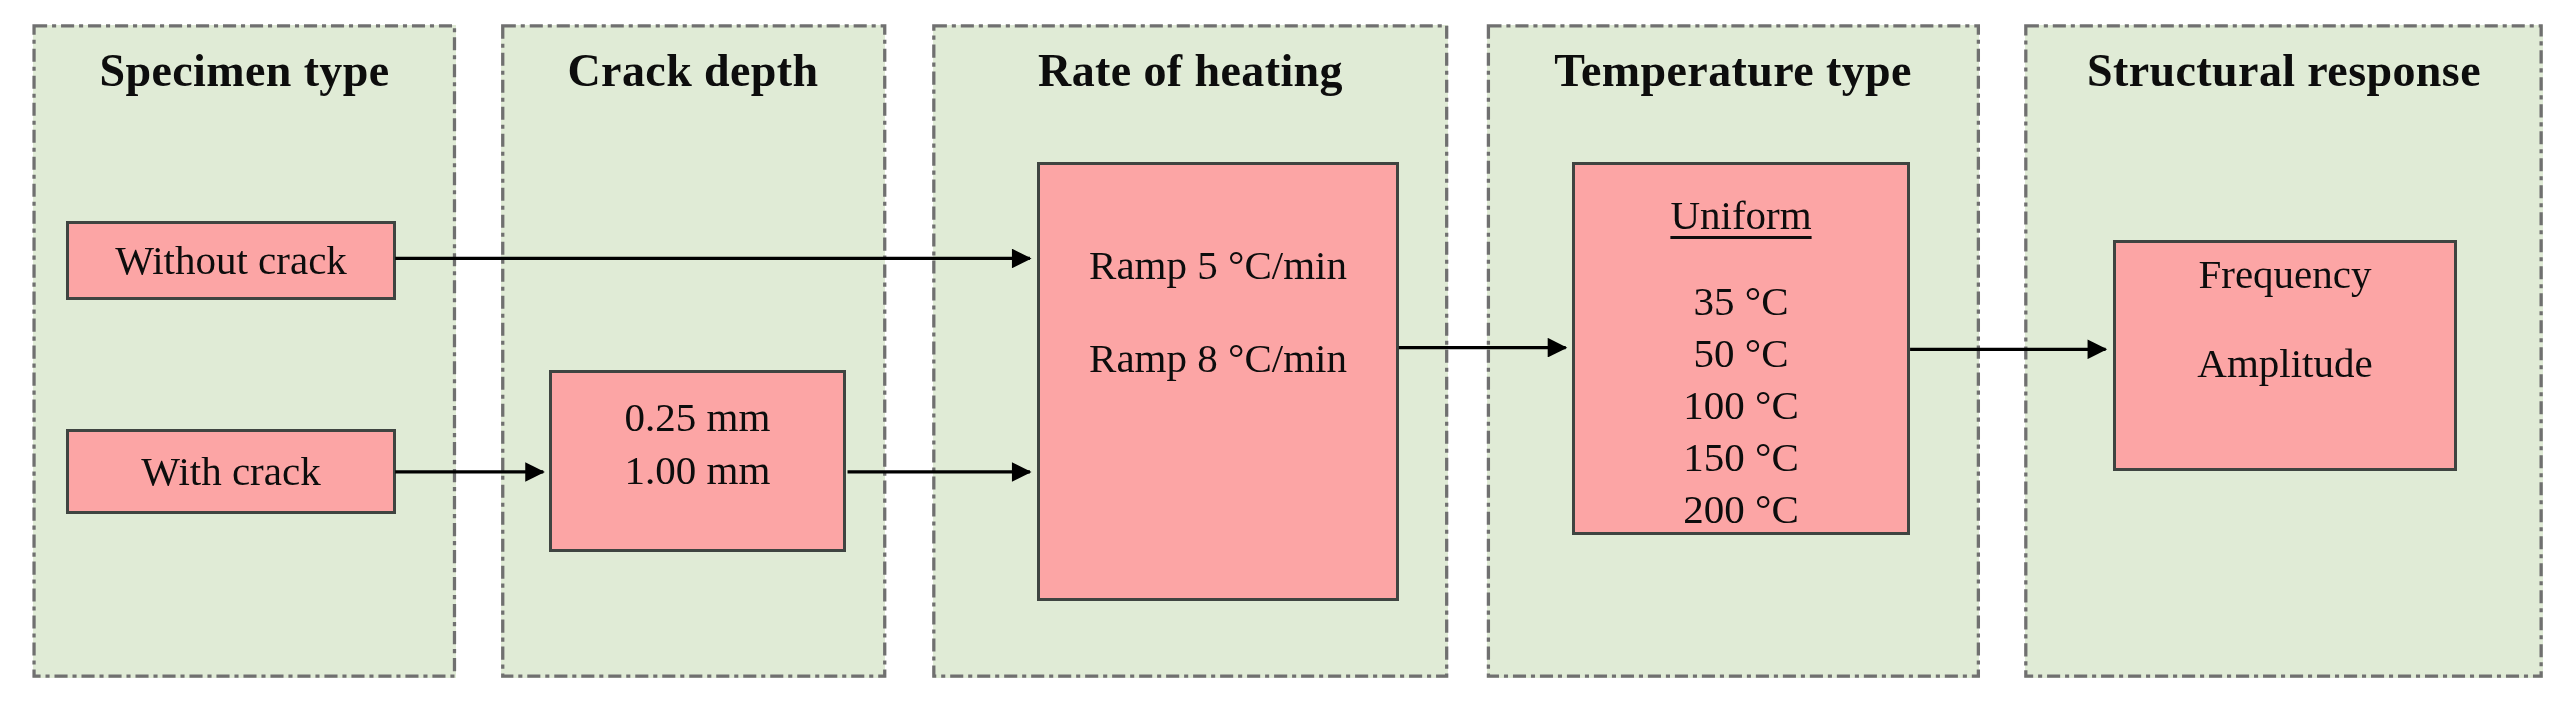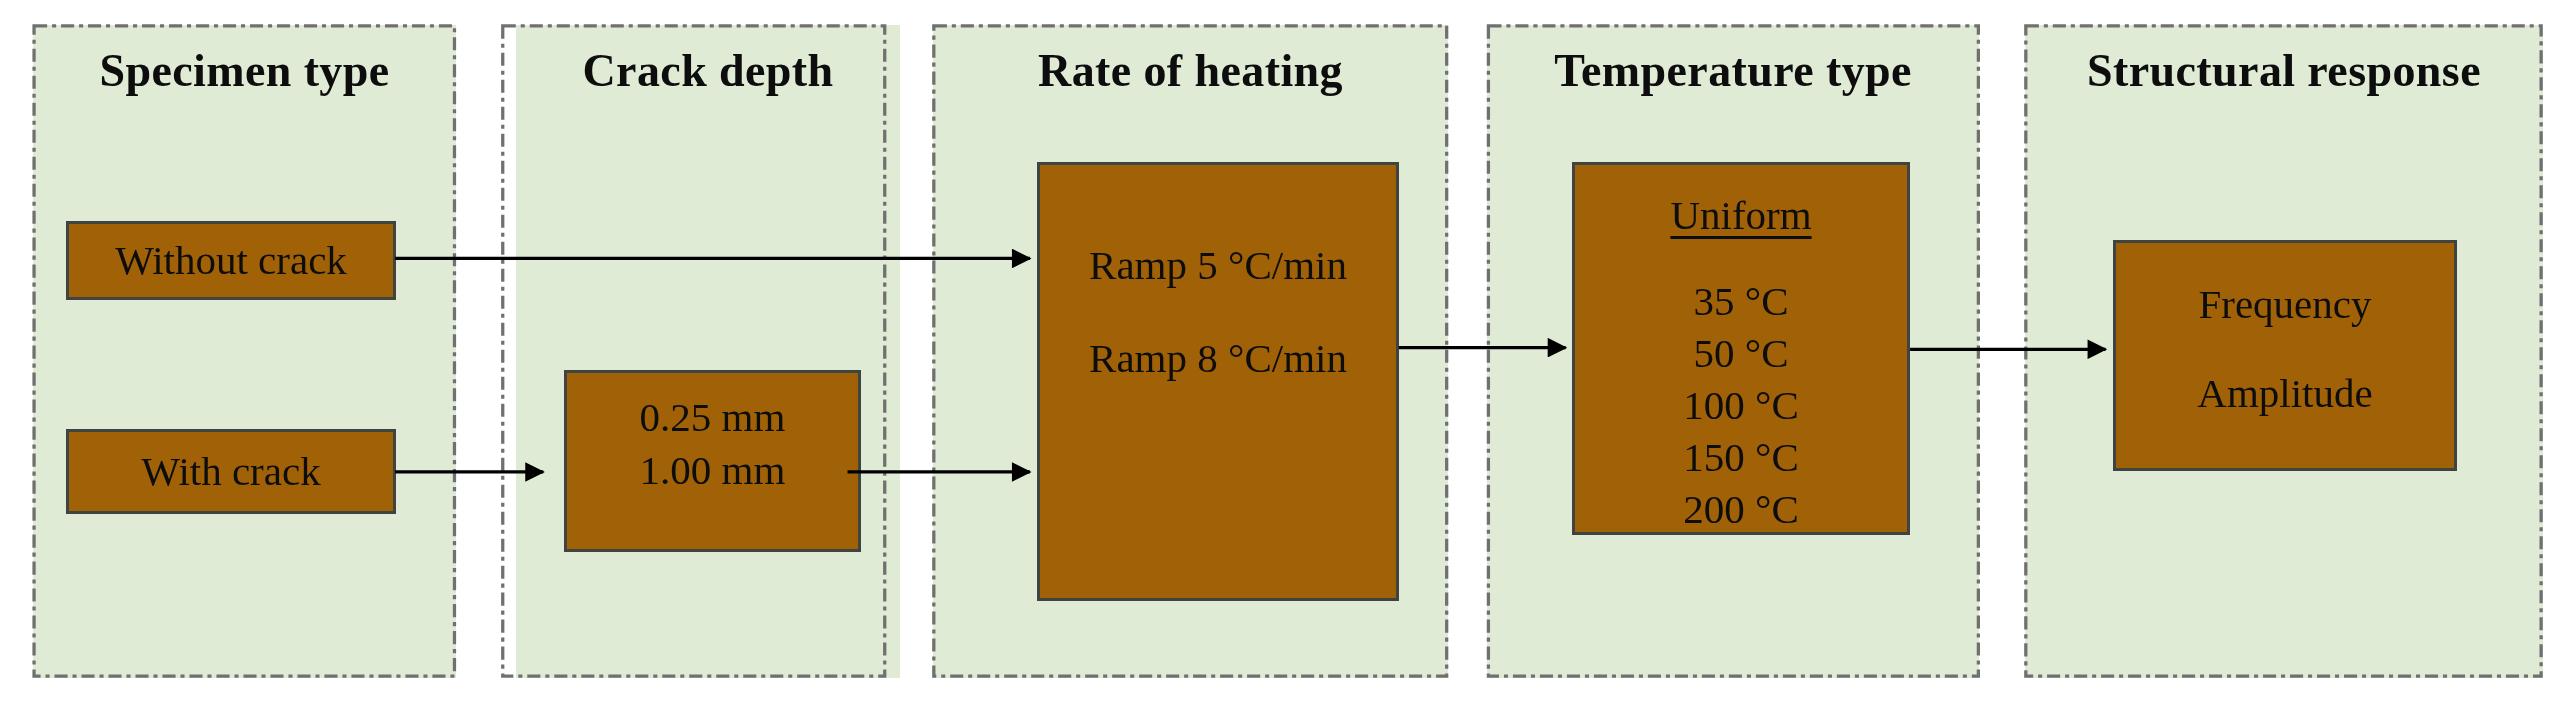--- a/index.html
+++ b/index.html
@@ -22,21 +22,21 @@
     padding-top:23px;
     text-align:center;
     font-size:46px;
     line-height:46px;
     font-weight:700;
     letter-spacing:0.4px;
   }
   .box{
     position:absolute;
     box-sizing:border-box;
-    background:#a16207;
+    background:#fca5a5;
     border:3.3px solid #3f4441;
     display:flex;
     flex-direction:column;
     align-items:center;
     font-size:41px;
   }
   .box.center-one{justify-content:center;}
   .line{white-space:pre;}
   
   .box-crack-values{padding-top:18px;}
@@ -45,21 +45,21 @@
   .box-rates .line{line-height:93px;}
   .box-temps{padding-top:24.5px;}
   .box-temps .uniform-heading{
     line-height:46px;
     margin-bottom:34px;
     text-decoration:underline;
     text-underline-offset:6.5px;
     text-decoration-thickness:2.5px;
   }
   .box-temps .line{line-height:52px;}
-  .box-responses{padding-top:38px;row-gap:43px;}
+  .box-responses{padding-top:8px;row-gap:43px;}
   .box-responses .line{line-height:46px;}
   .overlay{
     position:absolute;
     left:0;top:0;
     width:2576px;height:710px;
     pointer-events:none;
   }
 </style>
 </head>
 <body>
@@ -69,21 +69,21 @@
   <section class="panel" style="left:33px;width:423px;">
     <h2 class="panel-title">Specimen type</h2>
     <div class="box center-one" style="left:33px;top:196px;width:330px;height:79px;">
       <div class="line">Without crack</div>
     </div>
     <div class="box center-one" style="left:33px;top:404px;width:330px;height:85px;">
       <div class="line">With crack</div>
     </div>
   </section>
 
-  <section class="panel" style="left:516px;width:384px;">
+  <section class="panel" style="left:501px;width:384px;">
     <h2 class="panel-title">Crack depth</h2>
     <div class="box box-crack-values" style="left:48px;top:345px;width:297px;height:182px;">
       <div class="line">0.25 mm</div>
       <div class="line">1.00 mm</div>
     </div>
   </section>
 
   <section class="panel" style="left:933px;width:515px;">
     <h2 class="panel-title">Rate of heating</h2>
     <div class="box box-rates" style="left:104px;top:137px;width:362px;height:439px;">

